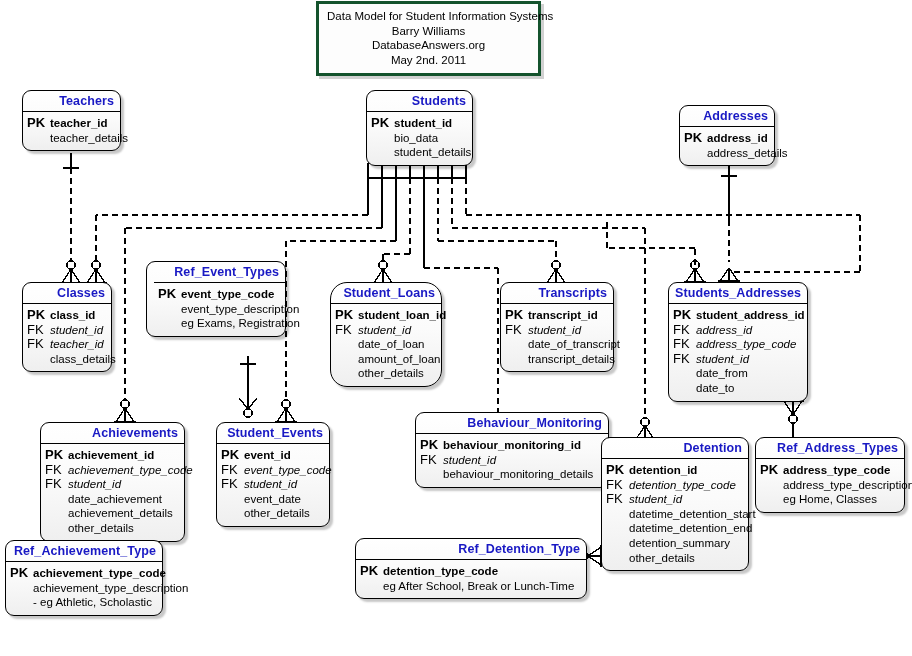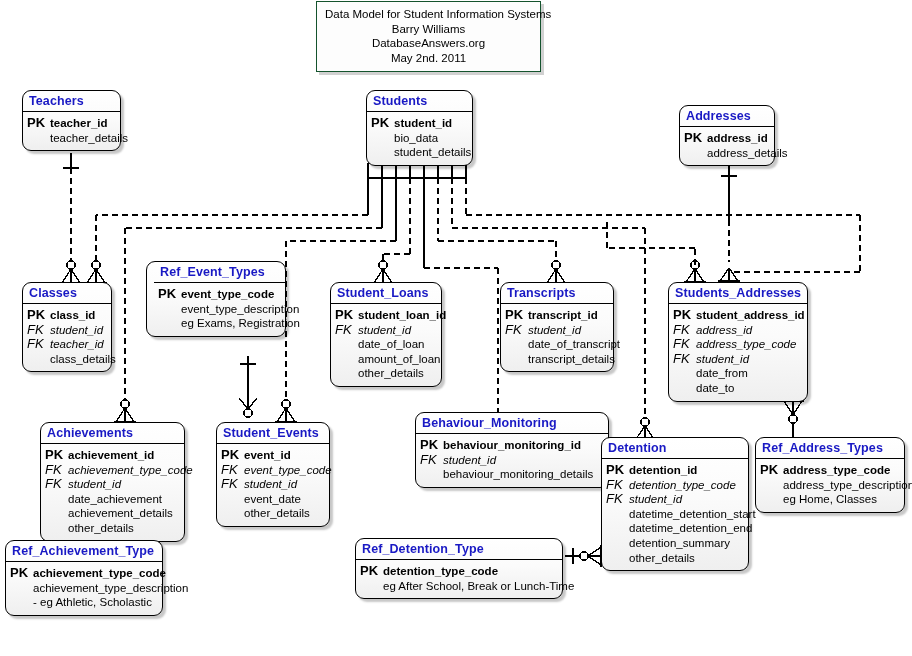--- a/index.html
+++ b/index.html
@@ -21,21 +21,21 @@
     width: 912px;
     height: 656px;
     pointer-events: none;
   }
 
   
   .titlebox {
     position: absolute;
     box-sizing: border-box;
     background: #fdfdfd;
-    border: 1px solid #14532d;
+    border: 3px solid #14532d;
     box-shadow: 3px 3px 0 rgba(0,0,0,0.18);
     text-align: center;
     padding: 5px 8px 6px 8px;
     z-index: 5;
   }
   .titlebox .tline {
     font-size: 11.5px;
     color: #000000;
     line-height: 14.5px;
     white-space: nowrap;
@@ -45,21 +45,21 @@
   .entity {
     position: absolute;
     box-sizing: border-box;
     border: 1.4px solid #000000;
     border-radius: 9px;
     background: linear-gradient(180deg, #ffffff 0%, #fbfbfb 45%, #efefef 100%);
     box-shadow: 3px 3px 2px rgba(0,0,0,0.22);
     z-index: 6;
   }
   .entity .ehead {
-    text-align: left;
+    text-align: right;
     color: #1919c4;
     font-weight: bold;
     font-size: 12.5px;
     padding: 3px 6px 3px 6px;
     border-bottom: 1.4px solid #000000;
     white-space: nowrap;
     letter-spacing: 0.1px;
   }
   .entity .ebody {
     padding: 4px 6px 5px 4px;
@@ -71,21 +71,21 @@
     line-height: 14.6px;
     color: #000000;
     white-space: nowrap;
   }
   .attr .key {
     width: 23px;
     flex: 0 0 23px;
     font-size: 13px;
   }
   .attr.pk .key { font-weight: bold; }
-  .attr.fk .key { font-style: italic; }
+  .attr.fk .key { }
   .attr.pk .nm  { font-weight: bold; }
   .attr.fk .nm  { font-style: italic; }
   .attr .nm { color: #000000; }
 </style>
 </head>
 <body>
 
 <div id="canvas">
 
   <svg id="wires" viewBox="0 0 912 656" width="912" height="656">
@@ -341,21 +341,21 @@
         <span class="key"></span>
         <span class="nm">event_type_description</span>
       </div>
       <div class="attr">
         <span class="key"></span>
         <span class="nm">eg Exams, Registration</span>
       </div>
     </div>
   </div>
 
-  <div class="entity" style="left:330px; top:282px; width:112px;">
+  <div class="entity" style="left:330px; top:282px; width:112px;border-radius:17px;">
     <div class="ehead">Student_Loans</div>
     <div class="ebody">
       <div class="attr pk">
         <span class="key">PK</span>
         <span class="nm">student_loan_id</span>
       </div>
       <div class="attr fk">
         <span class="key">FK</span>
         <span class="nm">student_id</span>
       </div>
@@ -545,21 +545,21 @@
         <span class="key"></span>
         <span class="nm">address_type_description</span>
       </div>
       <div class="attr">
         <span class="key"></span>
         <span class="nm">eg Home, Classes</span>
       </div>
     </div>
   </div>
 
-  <div class="entity" style="left:355px; top:538px; width:208px;">
+  <div class="entity" style="left:355px; top:538px; width:232px;">
     <div class="ehead">Ref_Detention_Type</div>
     <div class="ebody">
       <div class="attr pk">
         <span class="key">PK</span>
         <span class="nm">detention_type_code</span>
       </div>
       <div class="attr">
         <span class="key"></span>
         <span class="nm">eg After School, Break or Lunch-Time</span>
       </div>

